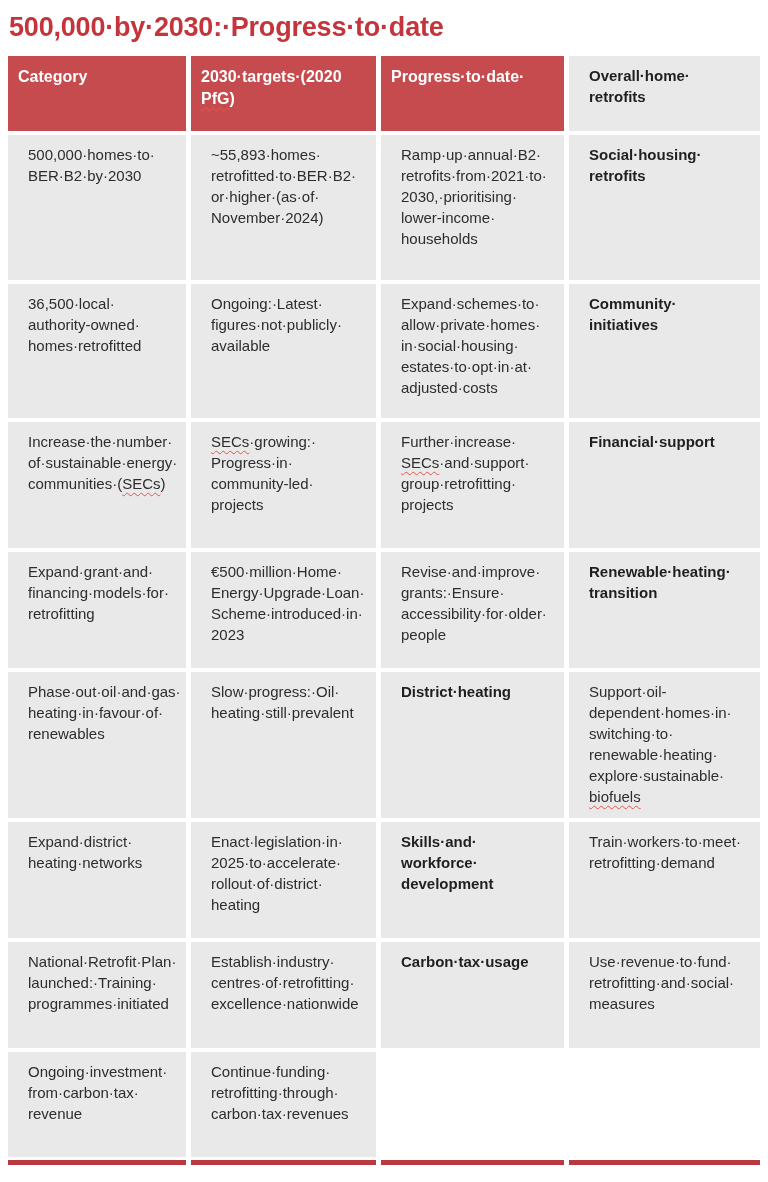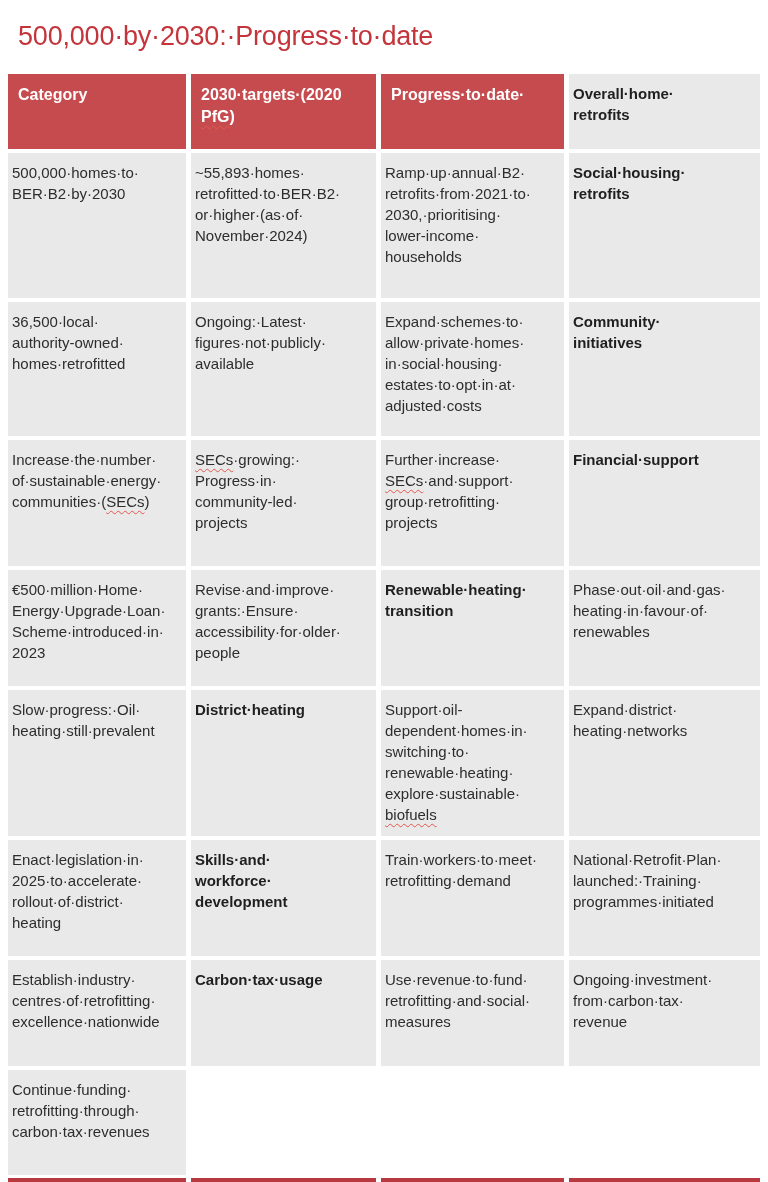--- a/index.html
+++ b/index.html
@@ -3,41 +3,41 @@
 <meta charset="utf-8">
 <style>
   html,body{margin:0;padding:0;background:#ffffff;}
   body{
     width:768px;height:1182px;overflow:hidden;
     font-family:"Liberation Sans","DejaVu Sans",sans-serif;
     -webkit-font-smoothing:antialiased;
   }
   .page{position:relative;width:768px;height:1182px;background:#fff;}
   h1.title{
-    margin:9px;padding:12px 0 14px 9px;
-    font-size:27px;line-height:30px;font-weight:normal;
+    margin:0;padding:12px 0 14px 9px;
+    font-size:27px;line-height:30px;font-weight:bold;
     color:#c4343b;letter-spacing:-0.2px;
   }
   .grid{
     margin-left:8px;
     display:grid;
     grid-template-columns:178px 185px 183px 191px;
     grid-template-rows:75px 145px 134px 126px 116px 146px 116px 106px 105px;
     column-gap:5px;row-gap:4px;
     width:752px;
   }
   .hcell{
     background:#c64b4f;color:#ffffff;
     font-weight:bold;font-size:16px;line-height:22px;
     padding:10px 10px;white-space:pre-line;
   }
   .cell{
     background:#e9e9e9;color:#2d2d2d;
     font-size:15px;line-height:21px;
-    padding:9px 4px;white-space:pre-line;
+    padding:9px 20px;white-space:pre-line;
   }
   .cell.cat{font-weight:bold;color:#1f1f1f;}
   .sq{
     text-decoration-line:underline;
     text-decoration-style:wavy;
     text-decoration-color:#e2574d;
     text-decoration-thickness:1px;
     text-underline-offset:3px;
   }
   .cont-bar{
@@ -98,20 +98,23 @@
     <div class="cell"><span class="sq">SECs</span>·growing:·
 Progress·in·
 community-led·
 projects</div>
     <div class="cell">Further·increase·
 <span class="sq">SECs</span>·and·support·
 group·retrofitting·
 projects</div>
 
     <div class="cell cat">Financial·support</div>
+    <div class="cell">Expand·grant·and·
+financing·models·for·
+retrofitting</div>
     <div class="cell">€500·million·Home·
 Energy·Upgrade·Loan·
 Scheme·introduced·in·
 2023</div>
     <div class="cell">Revise·and·improve·
 grants:·Ensure·
 accessibility·for·older·
 people</div>
 
     <div class="cell cat">Renewable·heating·

